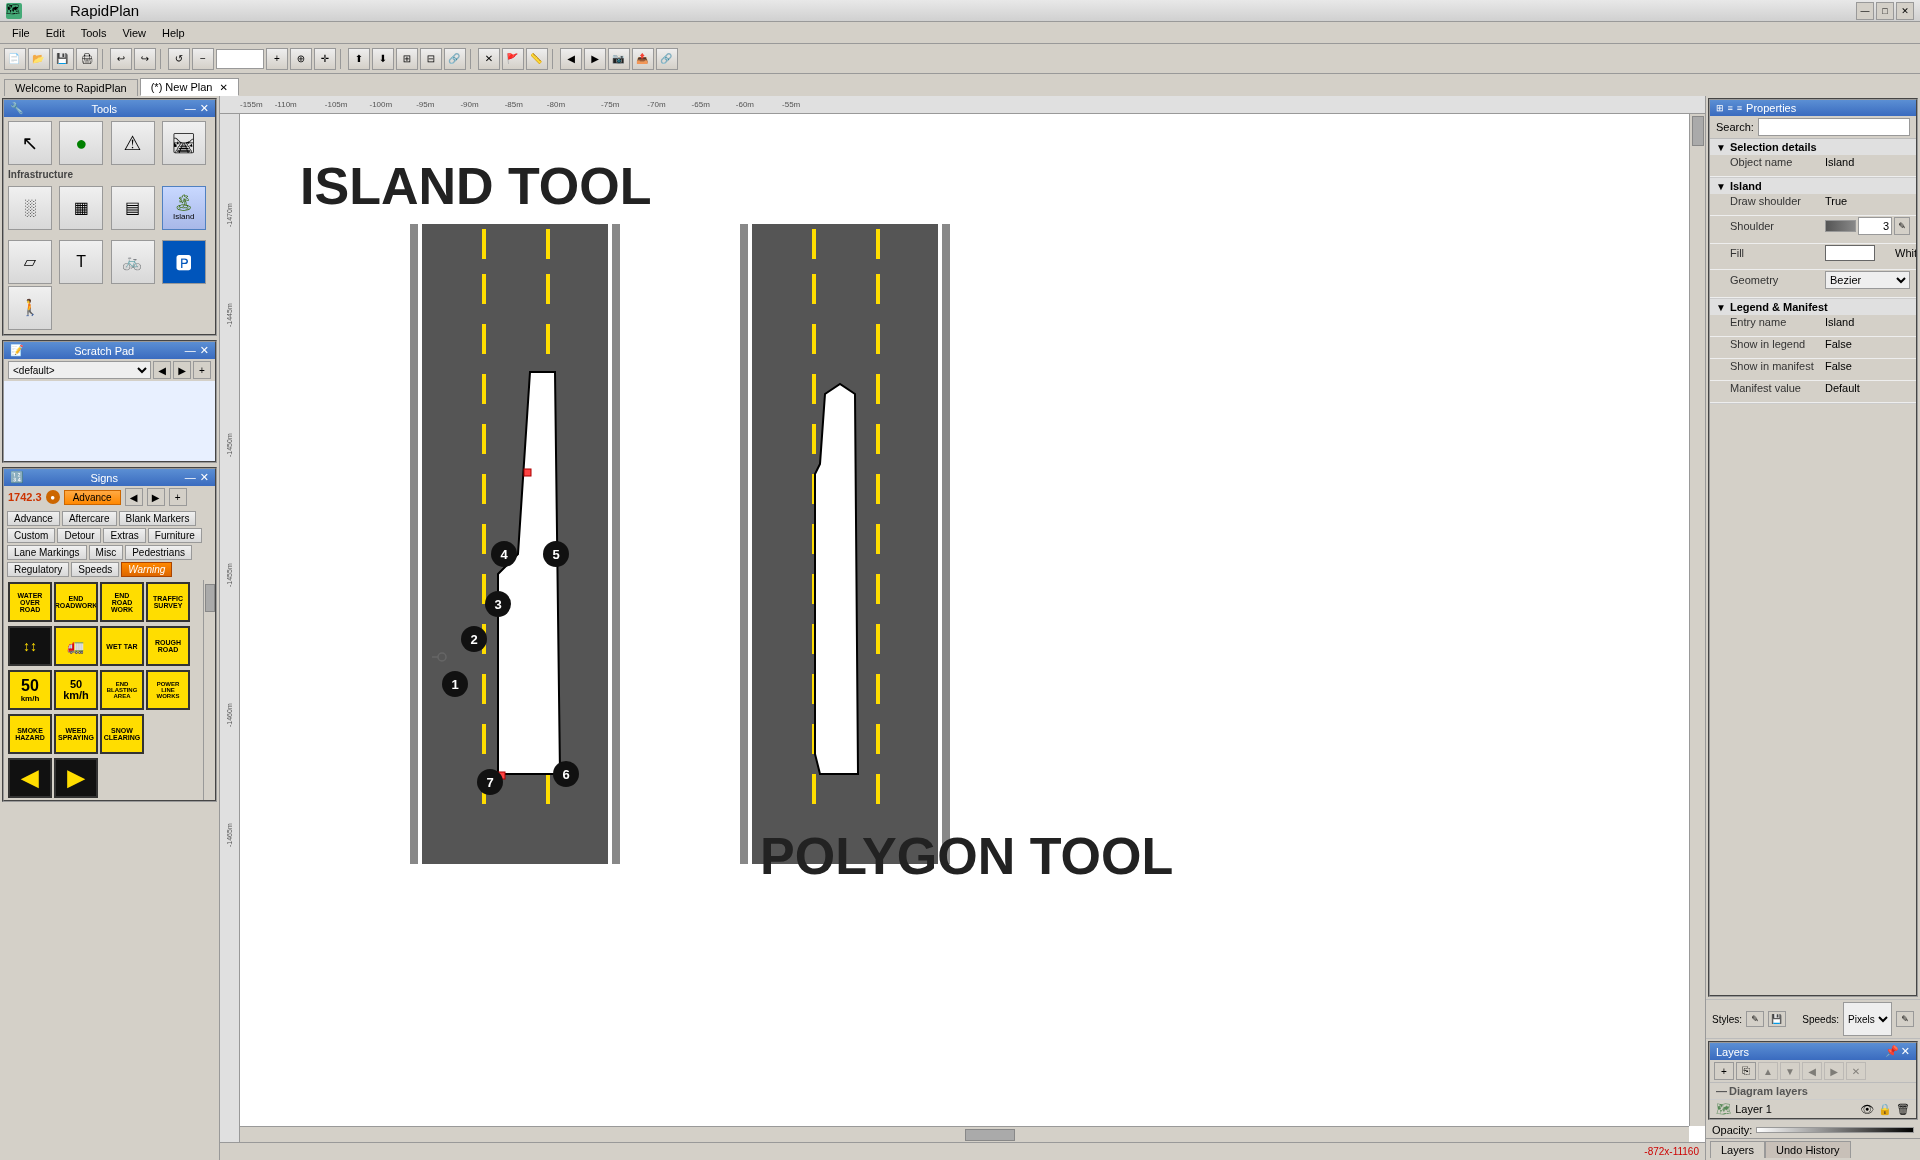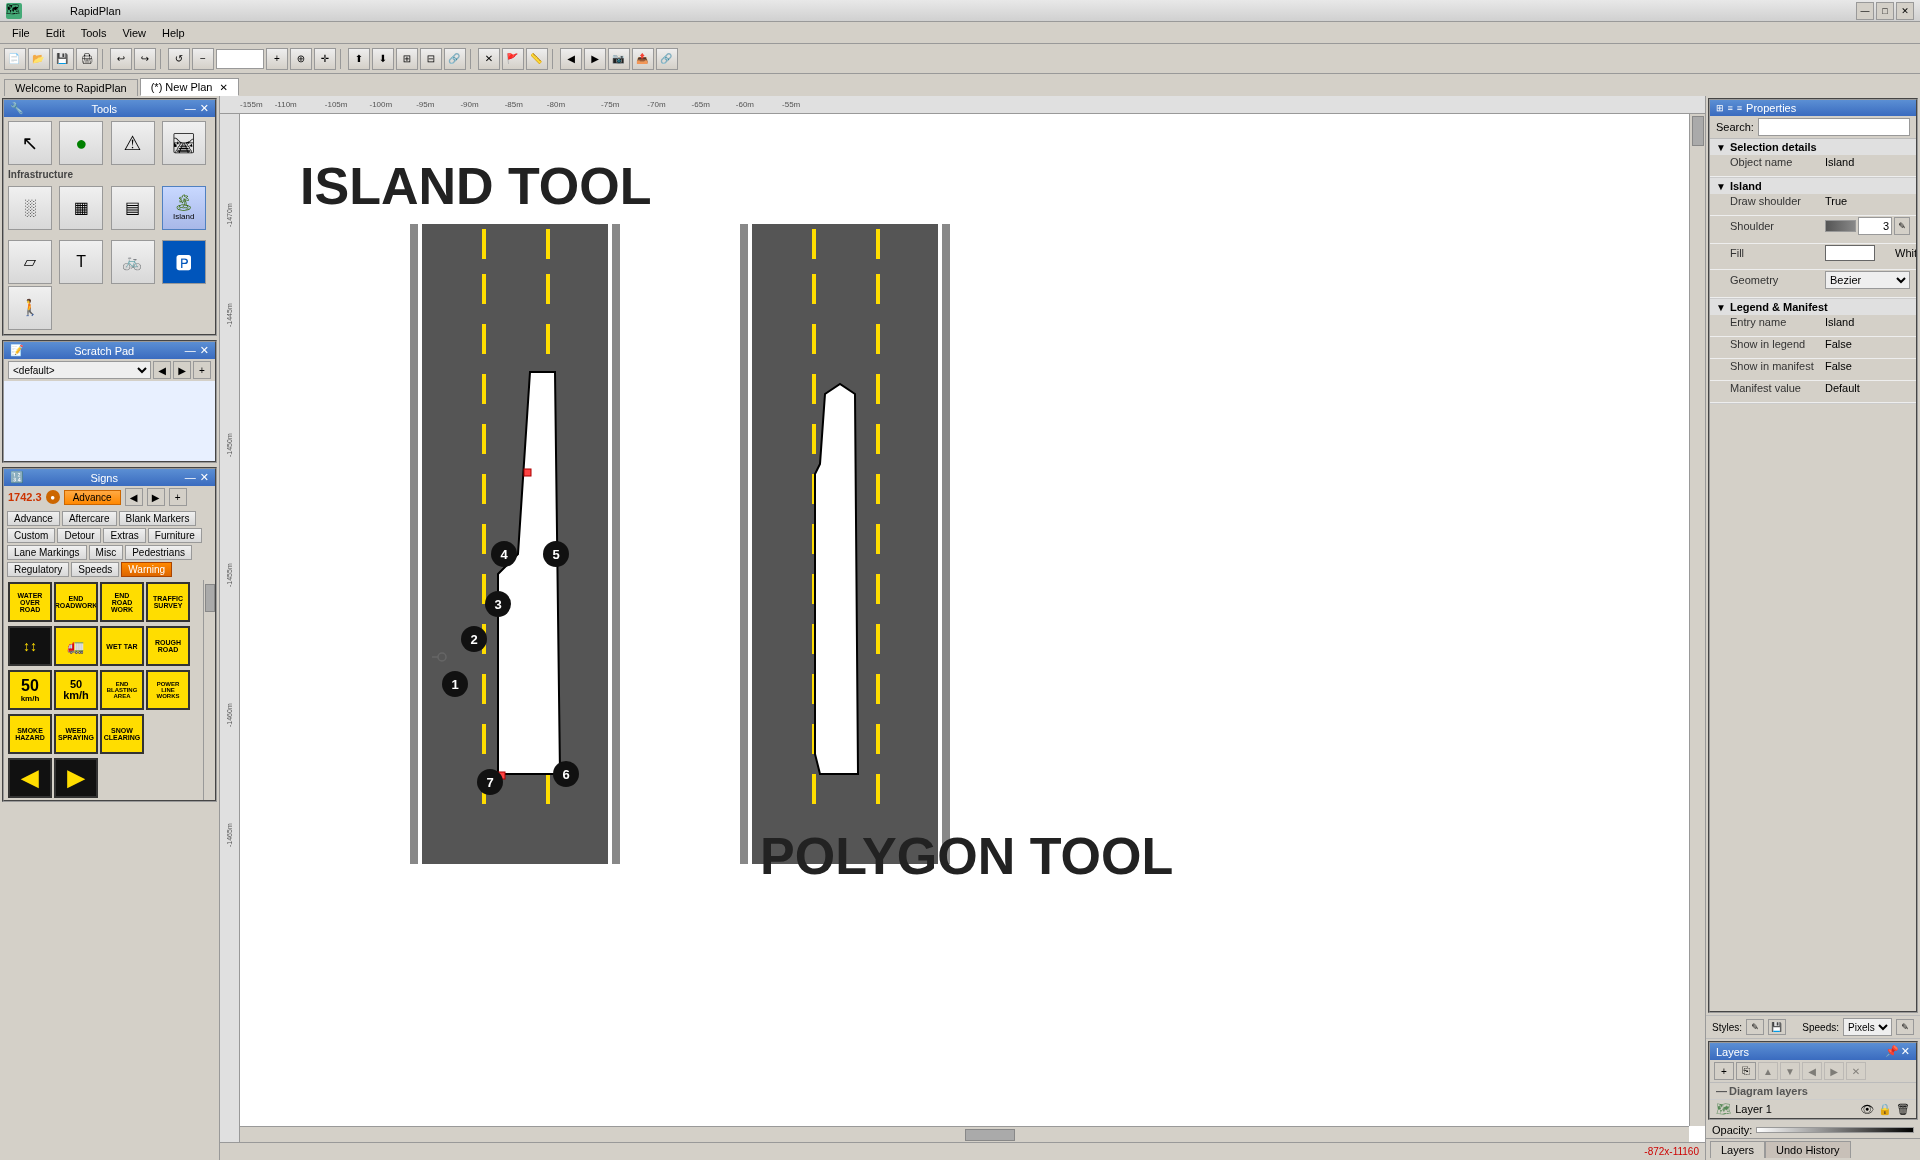--- a/index.html
+++ b/index.html
@@ -1,21 +1,21 @@
 <!DOCTYPE html>
 <html><head>
   <meta charset="utf-8">
   <style>
     * { box-sizing: border-box; margin: 0; padding: 0; }
     body { font-family: 'Segoe UI', Arial, sans-serif; font-size: 11px; background: #d4d0c8; overflow: hidden; width: 1920px; height: 1160px; }
     
     
     .title-bar { height: 22px; background: linear-gradient(to bottom, #e8e8e8, #d0d0d0); display: flex; align-items: center; padding: 0 6px; border-bottom: 1px solid #999; }
     .title-bar-icon { width: 16px; height: 16px; margin-right: 4px; background: #4a7; border-radius: 2px; }
-    .title-bar-text { font-size: 11px; flex: 1; padding-left: 44px; }
+    .title-bar-text { font-size: 15px; flex: 1; padding-left: 44px; }
     .title-bar-controls { display: flex; gap: 2px; }
     .title-btn { width: 18px; height: 18px; border: 1px solid #999; background: #d4d0c8; font-size: 9px; cursor: pointer; display: flex; align-items: center; justify-content: center; }
     
     
     .menu-bar { height: 22px; background: #d4d0c8; display: flex; align-items: center; padding: 0 4px; border-bottom: 1px solid #999; }
     .menu-item { padding: 2px 8px; font-size: 11px; cursor: pointer; }
     
     
     .toolbar { height: 30px; background: #d4d0c8; display: flex; align-items: center; padding: 2px 4px; border-bottom: 1px solid #999; gap: 2px; }
     .tb-btn { width: 22px; height: 22px; border: 1px solid #999; background: linear-gradient(to bottom, #eee, #d4d0c8); display: flex; align-items: center; justify-content: center; cursor: pointer; font-size: 10px; }
@@ -45,21 +45,21 @@
     .tool-label { font-size: 8px; margin-top: 1px; }
     .scratch-content { background: #e8f0ff; height: calc(100% - 20px); padding: 4px; }
     .scratch-bar { display: flex; align-items: center; gap: 2px; padding: 2px 4px; }
     .scratch-select { flex: 1; height: 18px; font-size: 10px; border: 1px solid #999; }
     .scratch-btn { width: 18px; height: 18px; border: 1px solid #999; background: #d4d0c8; font-size: 10px; cursor: pointer; display: flex; align-items: center; justify-content: center; }
     
     
     .signs-panel { margin: 2px; border: 2px groove #999; background: #d4d0c8; }
     .signs-cats { display: flex; flex-wrap: wrap; gap: 2px; padding: 3px; }
     .sign-cat { padding: 1px 6px; border: 1px solid #999; background: linear-gradient(to bottom, #f0f0f0, #d8d8d8); font-size: 10px; cursor: pointer; }
-    .sign-cat.active { background: linear-gradient(to bottom, #ff8800, #dd6600); color: white; border-color: #aa4400; }
+    .sign-cat.active { background: linear-gradient(to bottom, #ff8800, #dd6600); color: white; border-color: #aa4400; font-style: italic; }
     
     .signs-header { display: flex; align-items: center; padding: 2px 4px; gap: 4px; }
     .signs-num { font-size: 11px; font-weight: bold; color: #cc3300; }
     .signs-adv { padding: 1px 8px; background: linear-gradient(to bottom, #ffaa44, #ff8800); border: 1px solid #cc6600; font-size: 10px; cursor: pointer; }
     .signs-scroll { width: 18px; height: 18px; border: 1px solid #999; background: #d4d0c8; font-size: 10px; cursor: pointer; display: flex; align-items: center; justify-content: center; }
     .sign-item { width: 44px; height: 40px; background: #ffdd00; border: 2px solid #333; display: flex; flex-direction: column; align-items: center; justify-content: center; font-size: 7px; font-weight: bold; cursor: pointer; color: #000; text-align: center; overflow: hidden; padding: 1px; }
     .sign-item.black { background: #222; color: #ffdd00; }
     .sign-row { display: flex; }
     
     
@@ -604,21 +604,21 @@
         </div>
       </div>
 
     </div>
 
     <div style="display:flex;align-items:center;padding:2px 6px;border-top:1px solid #bbb;border-bottom:1px solid #bbb;background:#d4d0c8;gap:4px;">
       <span style="font-size:10px;">Styles:</span>
       <button style="width:18px;height:16px;border:1px solid #999;background:#d4d0c8;font-size:9px;cursor:pointer;">✎</button>
       <button style="width:18px;height:16px;border:1px solid #999;background:#d4d0c8;font-size:9px;cursor:pointer;">💾</button>
       <span style="margin-left:auto;font-size:10px;">Speeds:</span>
-      <select style="height:18px;font-size:10px;border:1px solid #999;">
+      <select style="height:34px;font-size:10px;border:1px solid #999;">
         <option>Pixels</option>
       </select>
       <button style="width:18px;height:16px;border:1px solid #999;background:#d4d0c8;font-size:9px;cursor:pointer;">✎</button>
     </div>
 
     <div class="layers-panel">
       <div class="layers-header">
         <span>Layers</span>
         <div style="display:flex;gap:2px;">
           <span style="cursor:pointer;">📌</span>

